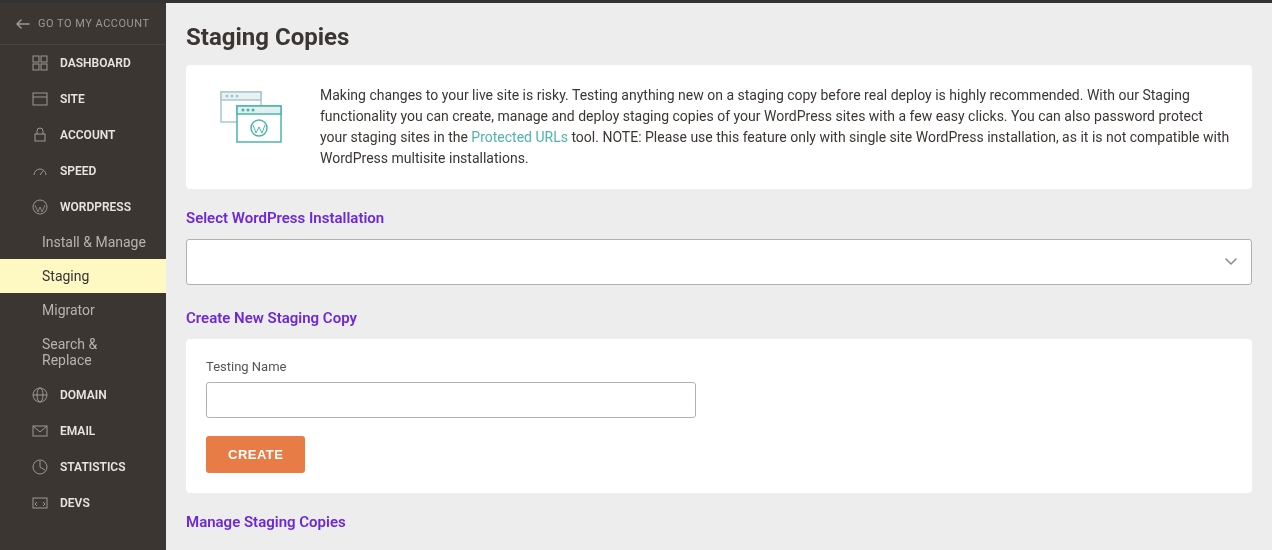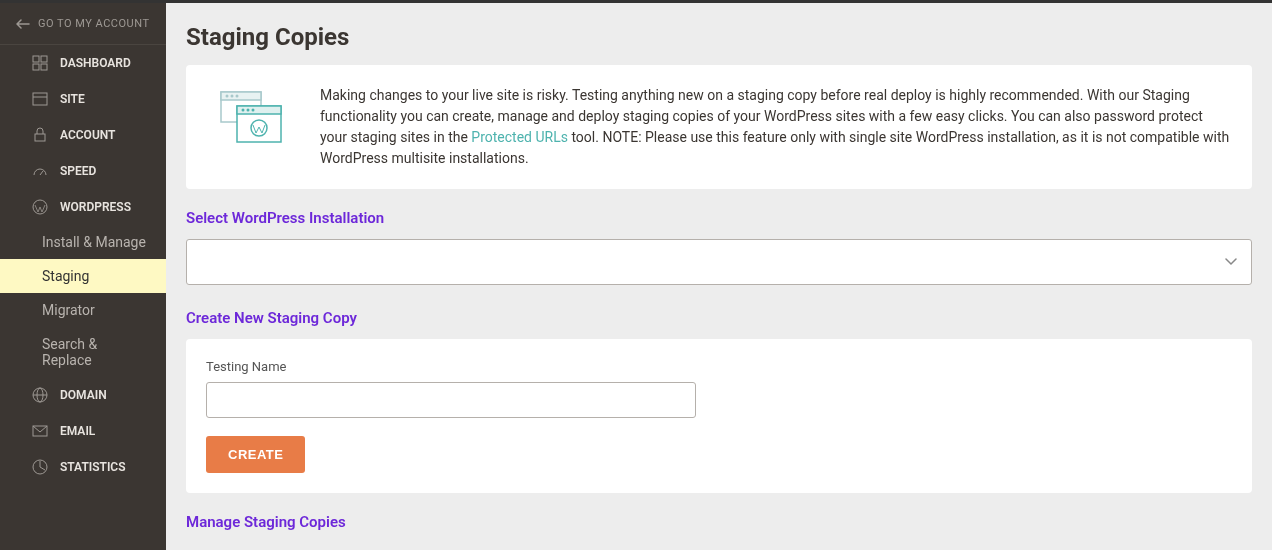--- a/index.html
+++ b/index.html
@@ -217,20 +217,27 @@
         <path d="M1 3 L8 9 L15 3" stroke="#9d9893" fill="none"></path>
       </svg>
     <span>EMAIL</span>
   </div>
   <div class="nav-item">
     <svg viewBox="0 0 16 16">
         <circle cx="8" cy="8" r="7" stroke="#9d9893" fill="none"></circle>
         <path d="M8 8 V2 M8 8 L13 11" stroke="#9d9893"></path>
       </svg>
     <span>STATISTICS</span>
+  </div>
+  <div class="nav-item">
+    <svg viewBox="0 0 16 16">
+        <rect x="1" y="3" width="14" height="10" stroke="#9d9893" fill="none"></rect>
+        <path d="M5 7 L3 9 L5 11 M11 7 L13 9 L11 11" stroke="#9d9893" fill="none"></path>
+      </svg>
+    <span>DEVS</span>
   </div>
 </aside>
 
 <main class="main">
   <h1 class="page-title">Staging Copies</h1>
 
   <div class="card intro-card">
     <div class="illustration">
       <svg width="64" height="54" viewBox="0 0 64 54">
         <rect x="2" y="2" width="40" height="30" fill="#fff" stroke="#a8c9cb" stroke-width="1.5"></rect>

